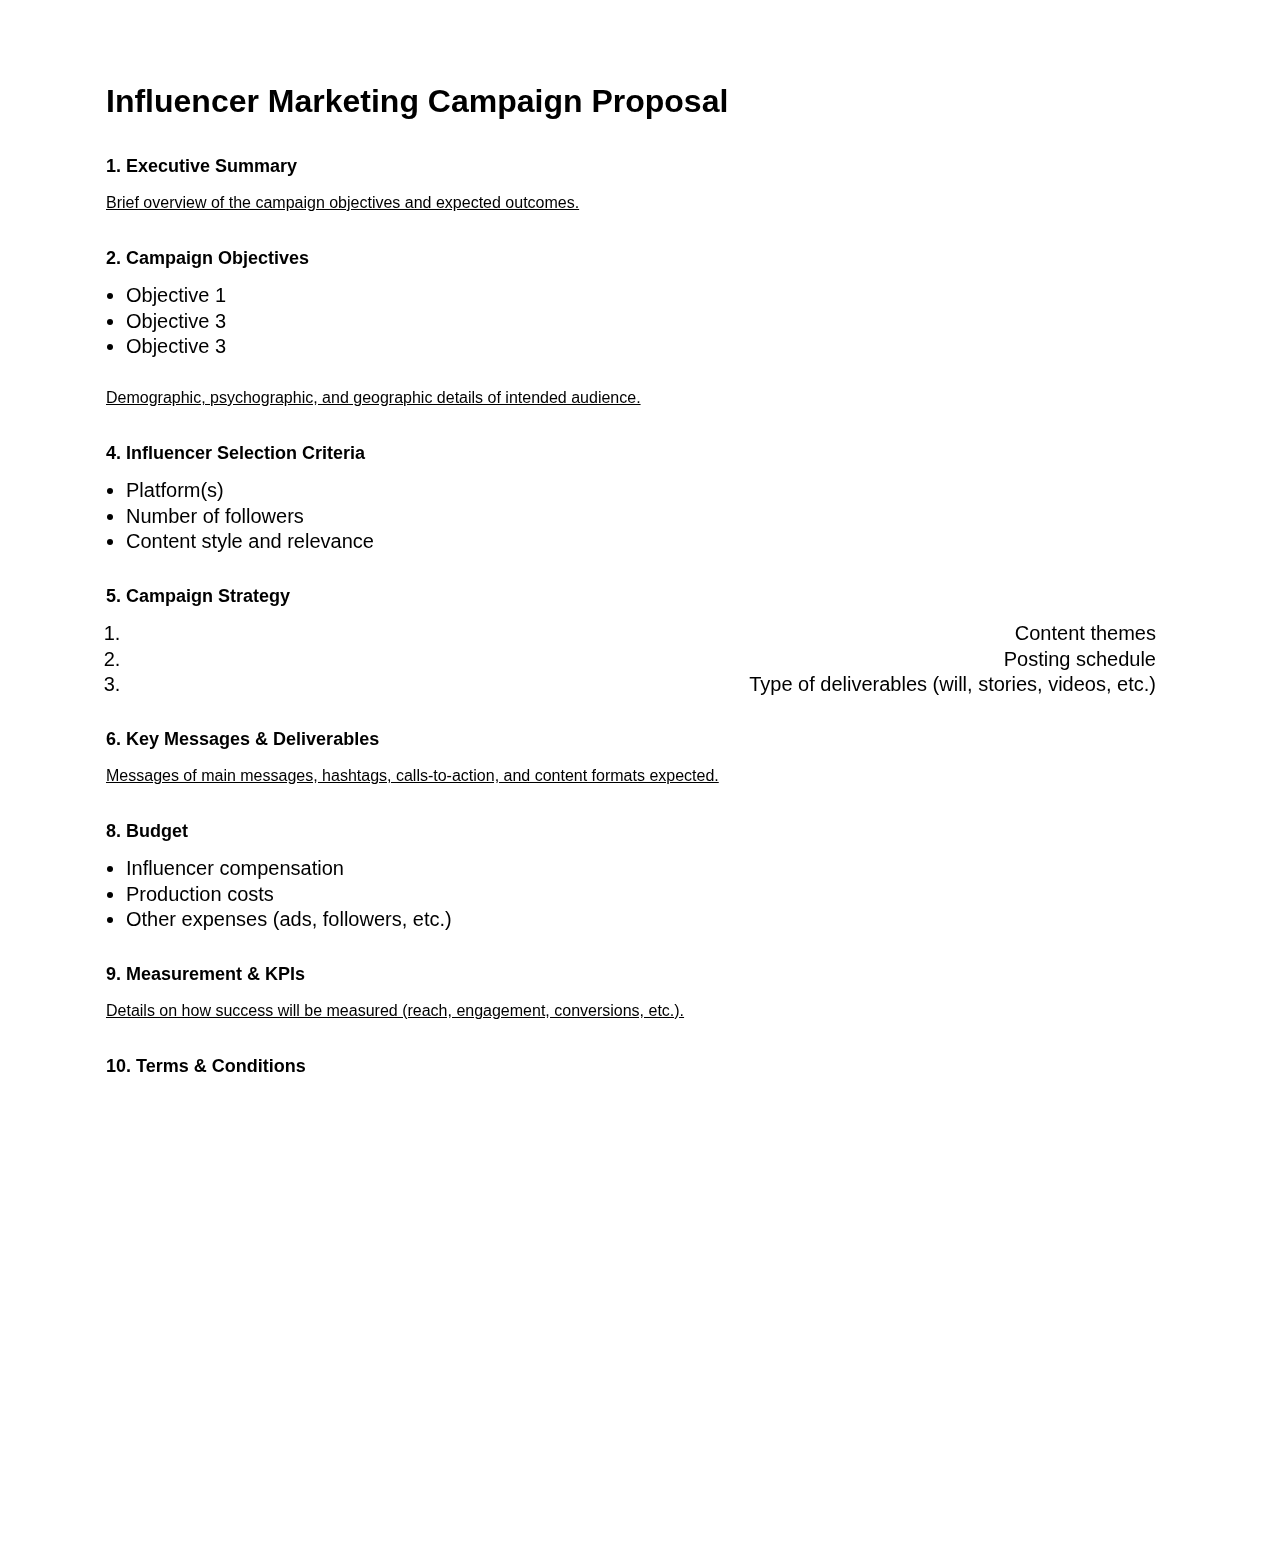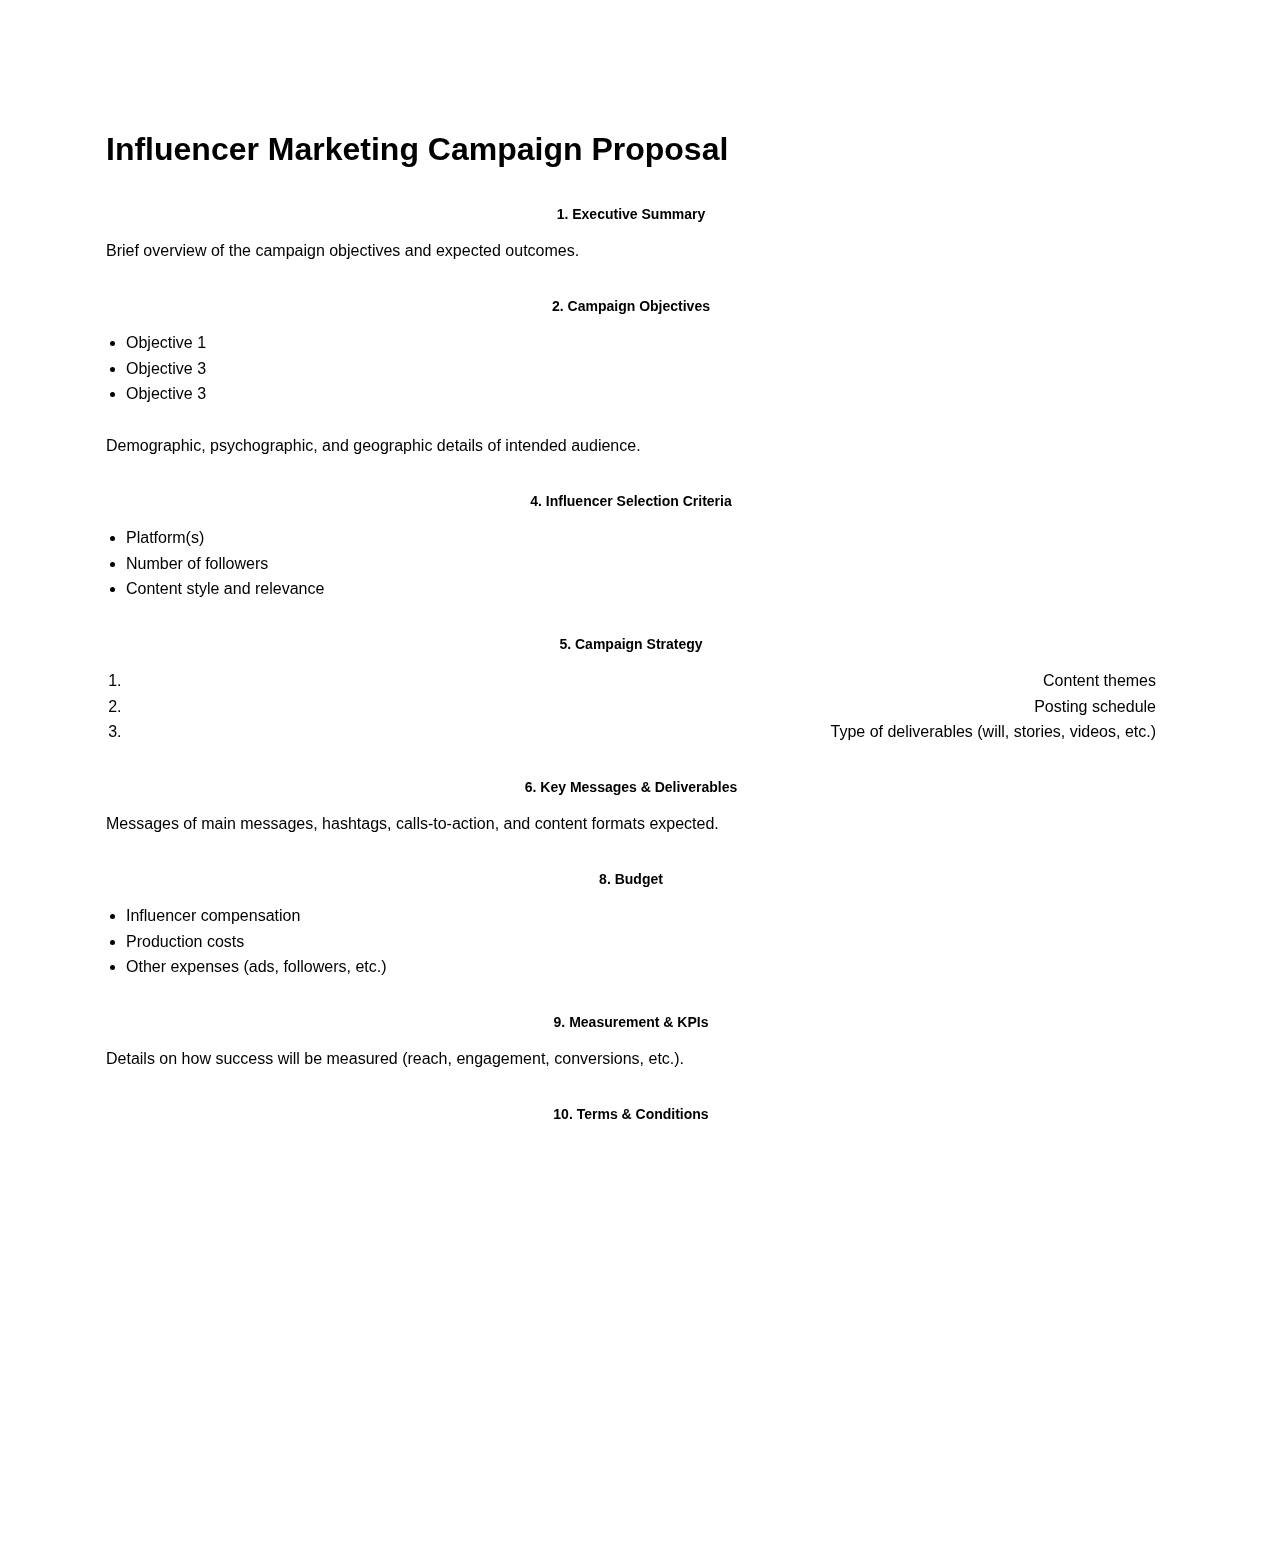--- a/index.html
+++ b/index.html
@@ -1,33 +1,33 @@
 <!DOCTYPE html>
 <html><head>
 <meta charset="utf-8">
 <style>
   html, body { margin: 0; padding: 0; background: #ffffff; }
   body {
     width: 1263px; min-height: 1559px;
     font-family: "Liberation Sans", sans-serif;
     color: #000000;
   }
-  .page { padding: 62px 0 0 106px; width: 1050px; margin-top: 48px; }
+  .page { padding: 62px 0 0 106px; width: 1050px; }
   h1 {
     font-size: 32px; font-weight: bold; margin: 21px 0 0 0; line-height: 37px;
   }
   h2 {
-    font-size: 14px; font-weight: bold; margin: 0; line-height: 24px; text-align: center;
+    font-size: 18px; font-weight: bold; margin: 0; line-height: 24px;
   }
   .section { margin-top: 34px; }
   p {
-    font-size: 16px; margin: 16px 0 0 0; line-height: 18px;
+    font-size: 16px; margin: 16px 0 0 0; line-height: 18px; text-decoration: underline;
   }
   ul, ol {
-    font-size: 16px; margin: 16px 0 0 0; padding-left: 20px; line-height: 18px;
+    font-size: 20px; margin: 16px 0 0 0; padding-left: 20px; line-height: 18px;
   }
   li { margin: 0 0 7.5px 0; }
   li:last-child { margin-bottom: 0; }
   ol { padding-left: 20px; text-align: right; }
 </style>
 </head>
 <body>
 
 <div class="page">
   <h1>Influencer Marketing Campaign Proposal</h1>

